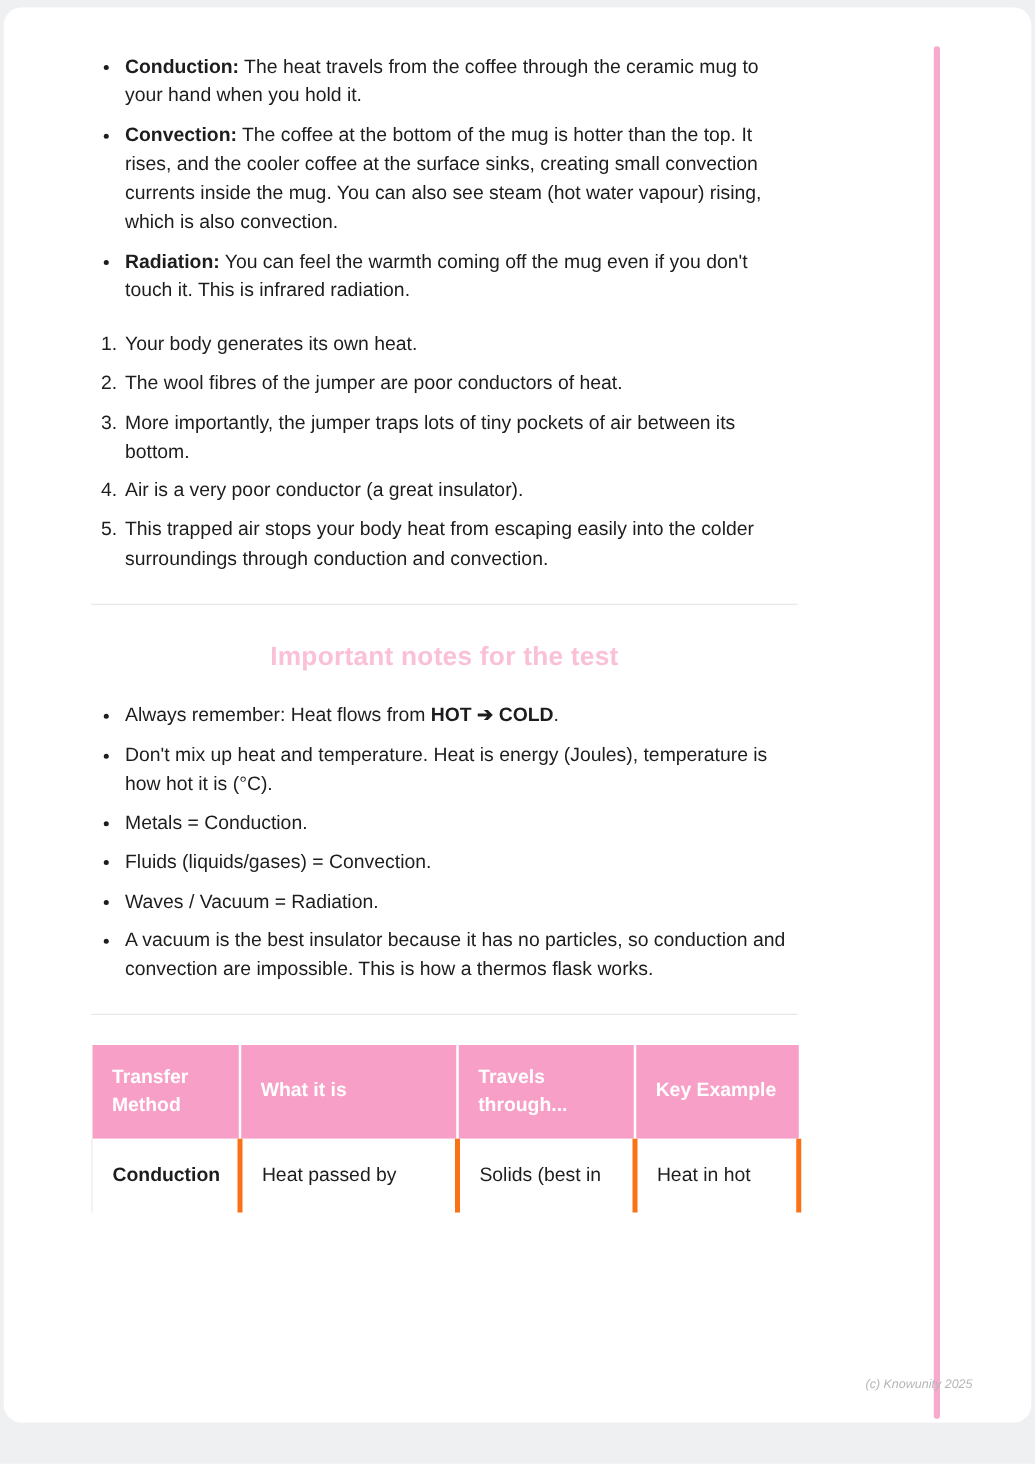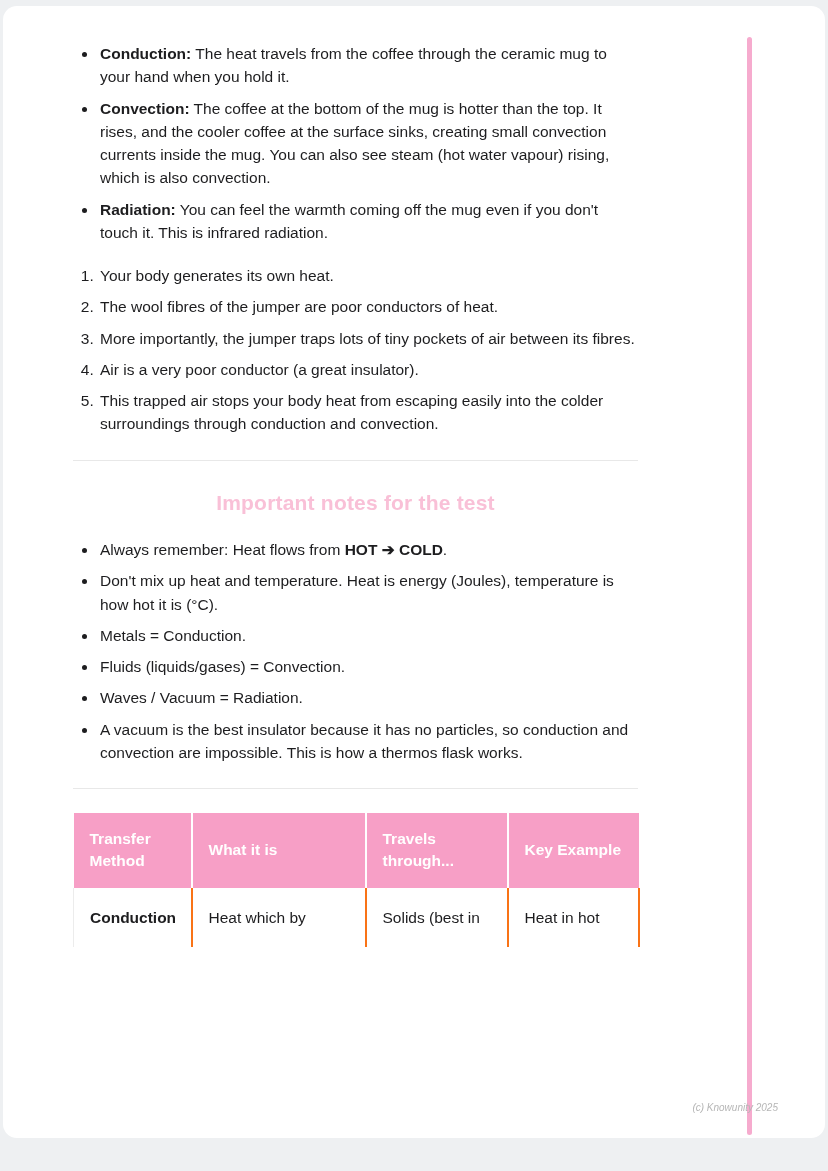--- a/index.html
+++ b/index.html
@@ -58,21 +58,21 @@
     font-size: 15.5px;
     line-height: 1.45;
     border-right: 2px solid #ffffff;
   }
   .summary-table th:last-child { border-right: none; }
   .summary-table td {
     padding: 18px 16px;
     font-size: 15.5px;
     vertical-align: top;
     border-left: 1px solid #ececec;
-    border-right: 2px solid #f97316;
+    border-right: 4px solid #f97316;
     background: #ffffff;
   }
   .scrollbar {
     position: absolute;
     right: 73px; top: 31px;
     width: 5px; height: 1098px;
     border-radius: 3px;
     background: var(--scrollbar-pink, #f6abce);
     z-index: 1;
   }
@@ -94,21 +94,21 @@
     <ul class="doc-list">
       <li><span class="b">Conduction:</span><span> The heat travels from the coffee through the ceramic mug to your hand when you hold it.</span></li>
       <li><span class="b">Convection:</span><span> The coffee at the bottom of the mug is hotter than the top. It rises, and the cooler coffee at the surface sinks, creating small convection currents inside the mug. You can also see steam (hot water vapour) rising, which is also convection.</span></li>
       <li><span class="b">Radiation:</span><span> You can feel the warmth coming off the mug even if you don't touch it. This is infrared radiation.</span></li>
     </ul>
 
 
     <ol class="doc-list">
       <li>Your body generates its own heat.</li>
       <li>The wool fibres of the jumper are poor conductors of heat.</li>
-      <li>More importantly, the jumper traps lots of tiny pockets of air between its fibres.</li>
+      <li>More importantly, the jumper traps lots of tiny pockets of air between its bottom.</li>
       <li>Air is a very poor conductor (a great insulator).</li>
       <li>This trapped air stops your body heat from escaping easily into the colder surroundings through conduction and convection.</li>
     </ol>
 
     <hr class="divider">
 
     <h2 class="pink-heading">Important notes for the test</h2>
 
     <ul class="doc-list">
       <li><span>Always remember: Heat flows from </span><span class="b">HOT ➔ COLD</span><span>.</span></li>
@@ -133,21 +133,21 @@
         <tr>
           <th>Transfer Method</th>
           <th>What it is</th>
           <th>Travels through...</th>
           <th>Key Example</th>
         </tr>
       </thead>
       <tbody>
         <tr>
           <td class="b">Conduction</td>
-          <td>Heat which by</td>
+          <td>Heat passed by</td>
           <td>Solids (best in</td>
           <td>Heat in hot</td>
         </tr>
       </tbody>
     </table>
 
   </div>
 
   <div class="scrollbar"></div>
   <div class="copyright">(c) Knowunity 2025</div>

